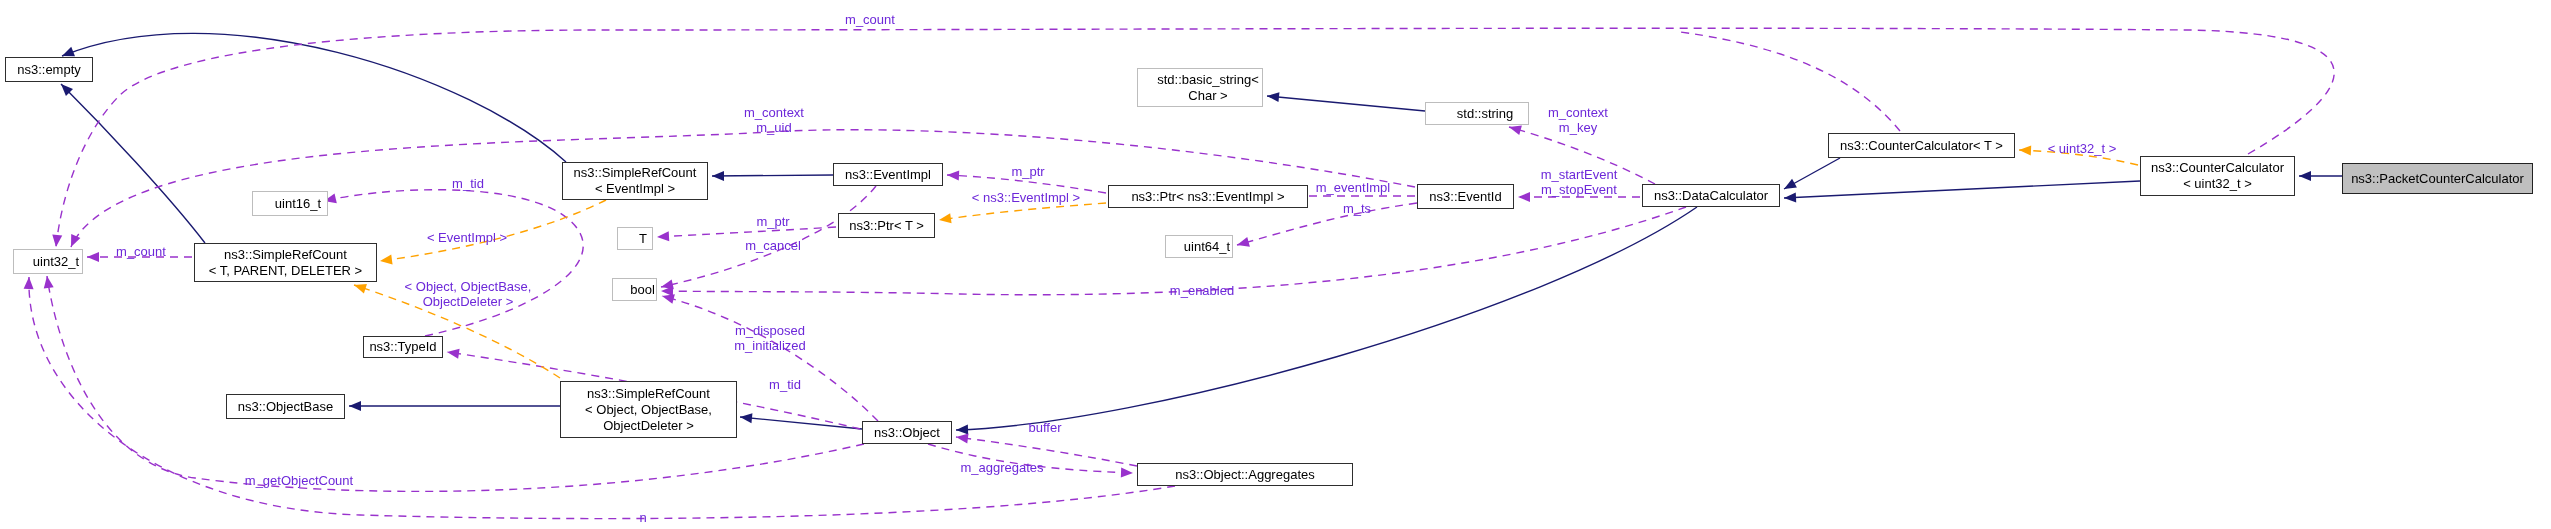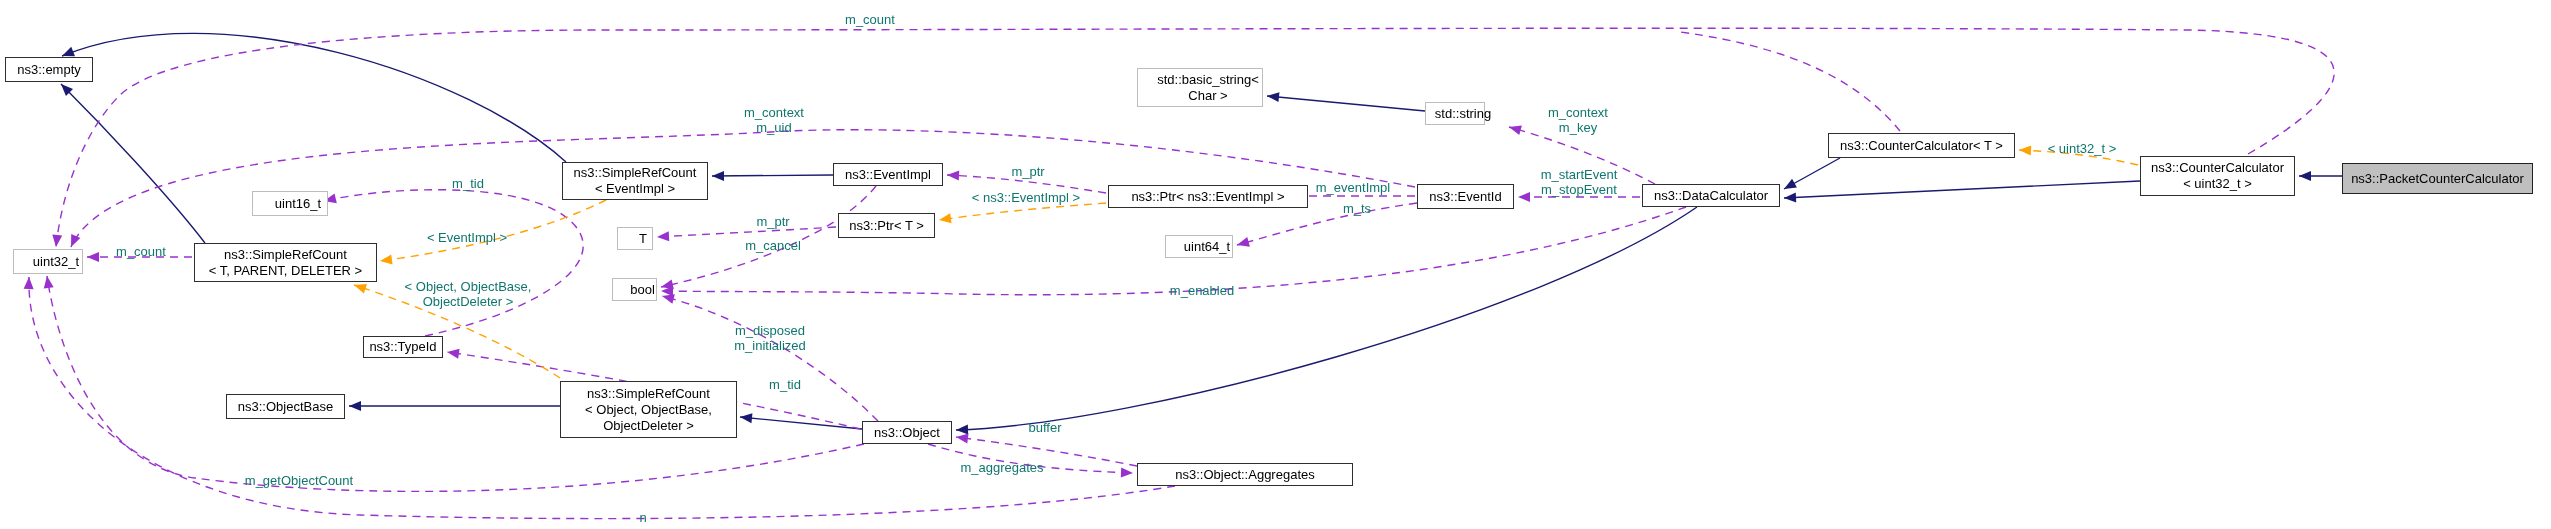--- a/index.html
+++ b/index.html
@@ -20,21 +20,21 @@
     align-items:center;justify-content:center;
     font-size:13px;line-height:16px;color:#000;
     text-align:center;white-space:nowrap;
     z-index:2;
   }
   .node.external{border:1.2px solid #bdbdbd;padding-left:16px;}
   .node.highlight{background:#bfbfbf;border:1.6px solid #222;}
   .edge-label{
     position:absolute;
     transform:translate(-50%,-50%);
-    font-size:13px;line-height:15px;color:#0f766e;
+    font-size:13px;line-height:15px;color:#6d28d9;
     text-align:center;white-space:pre;
     z-index:3;
   }
 </style>
 </head>
 <body>
 
 <div id="stage">
     <svg id="edges" width="2551" height="529">
       <defs>
@@ -134,21 +134,21 @@
     <div class="node" style="left: 862px; top: 421px; width: 90px; height: 23px;">
       <div>ns3::Object</div>
     </div>
     <div class="node" style="left: 1137px; top: 463px; width: 216px; height: 23px;">
       <div>ns3::Object::Aggregates</div>
     </div>
     <div class="node external" style="left: 1137px; top: 68px; width: 126px; height: 39px;">
       <div>std::basic_string&lt;</div>
       <div>Char &gt;</div>
     </div>
-    <div class="node external" style="left: 1425px; top: 102px; width: 60px; height: 23px;">
+    <div class="node external" style="left: 1425px; top: 102px; width: 104px; height: 23px;">
       <div>std::string</div>
     </div>
     <div class="node" style="left: 1642px; top: 184px; width: 138px; height: 23px;">
       <div>ns3::DataCalculator</div>
     </div>
     <div class="node" style="left: 1828px; top: 133px; width: 187px; height: 25px;">
       <div>ns3::CounterCalculator&lt; T &gt;</div>
     </div>
     <div class="node" style="left: 2140px; top: 156px; width: 155px; height: 40px;">
       <div>ns3::CounterCalculator</div>

